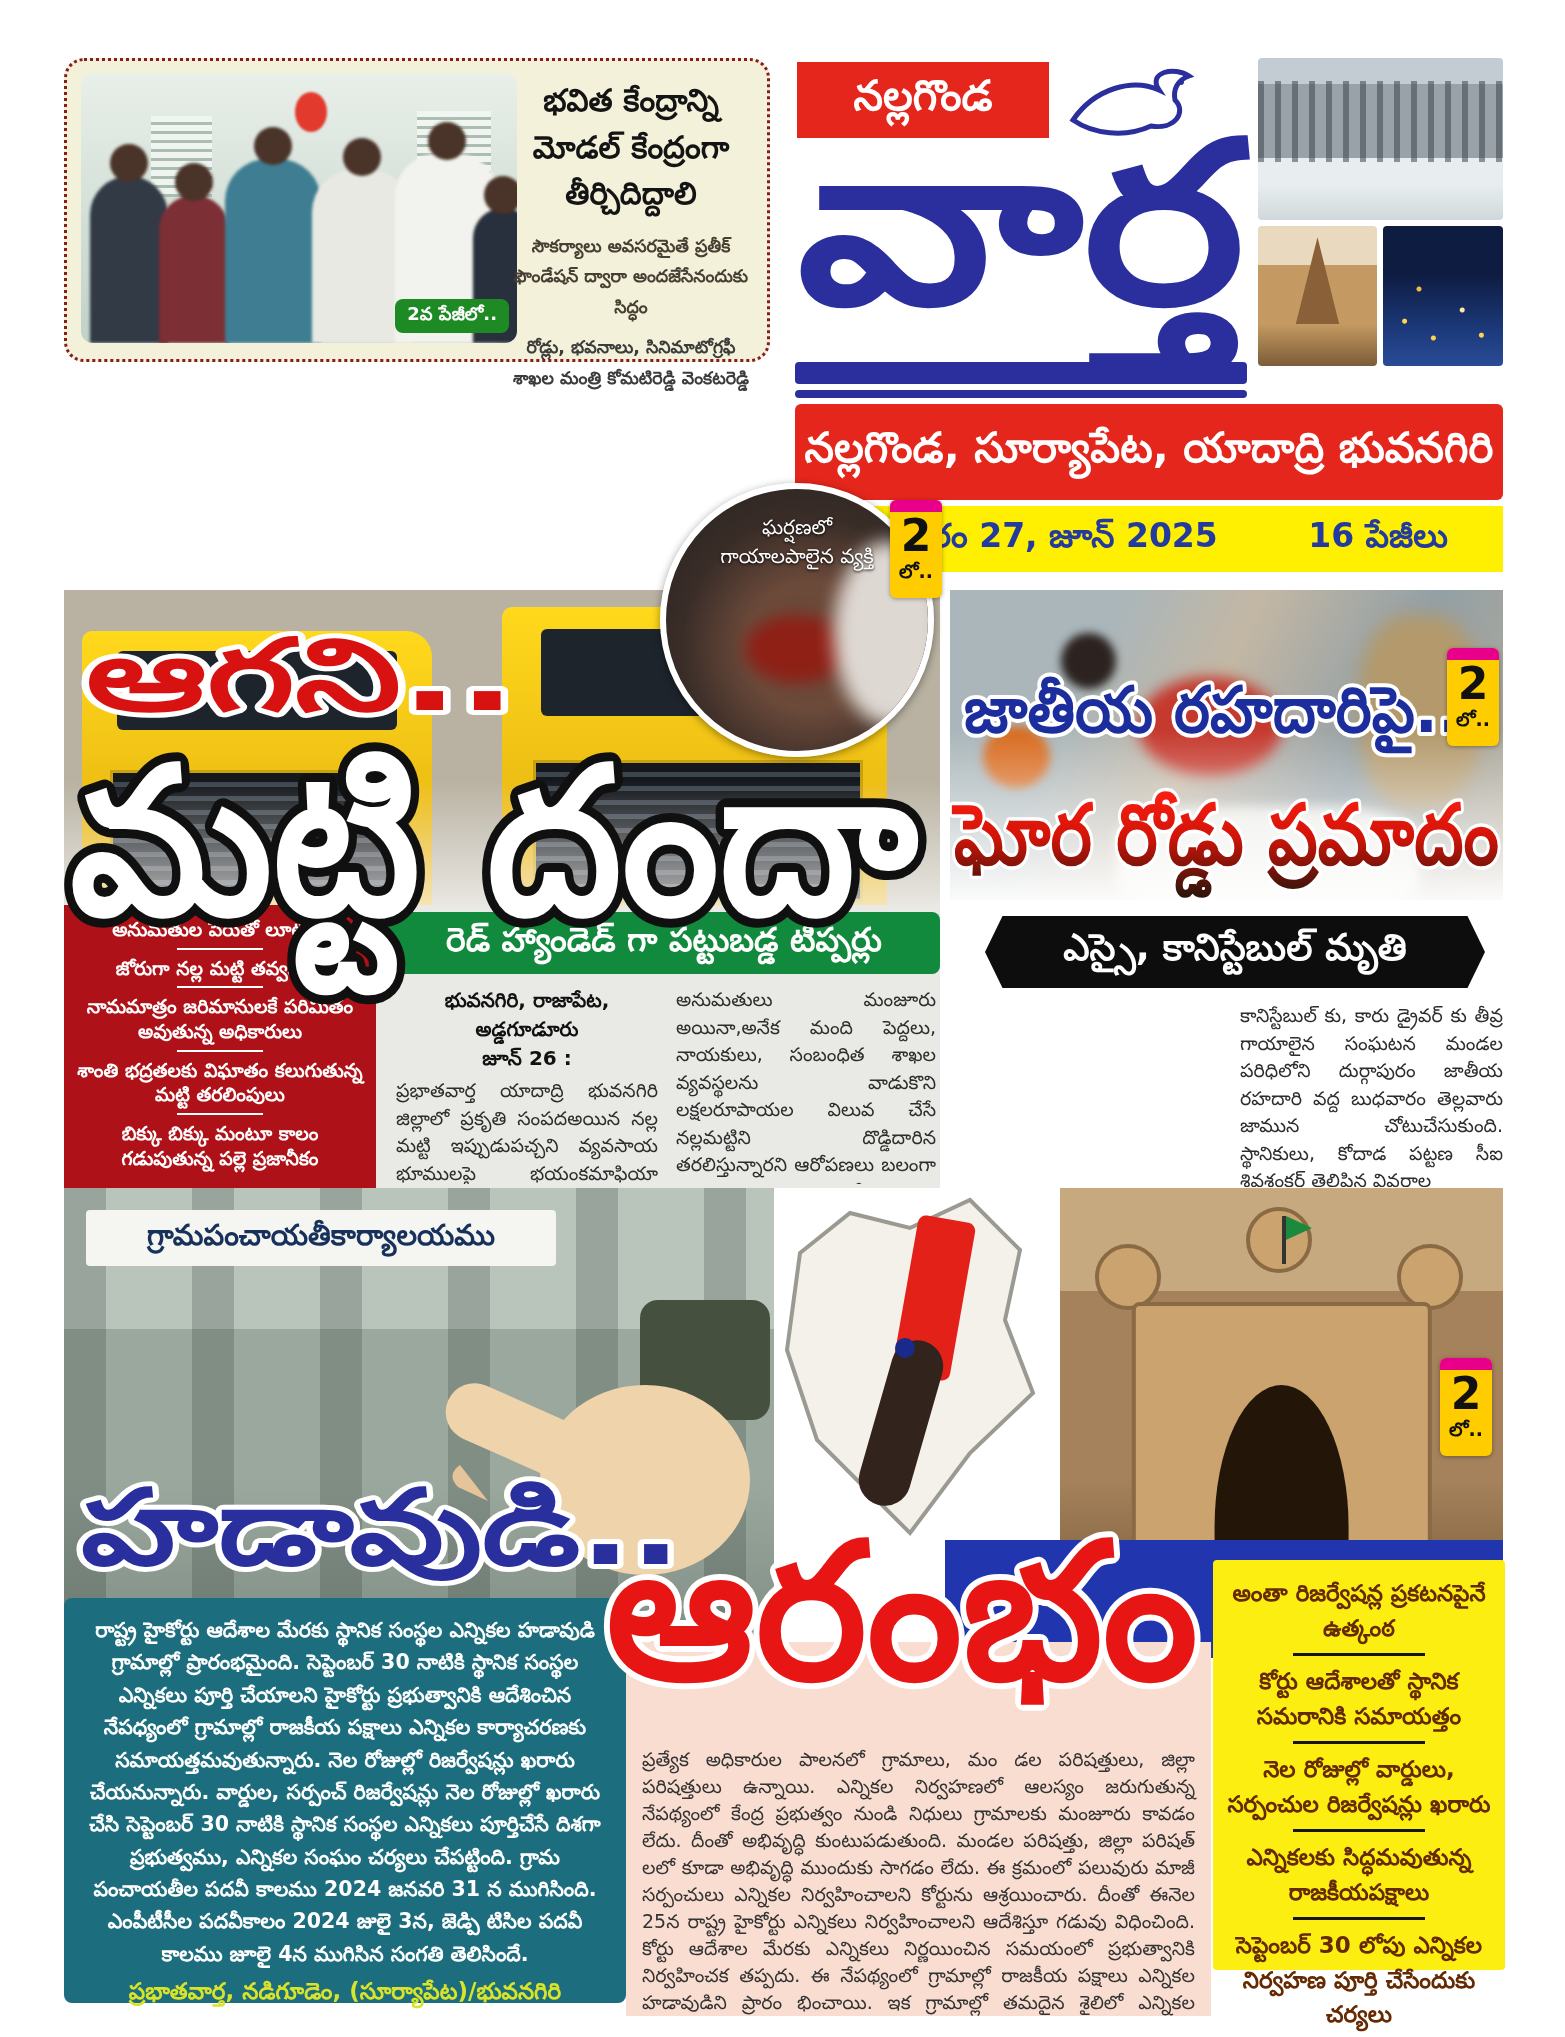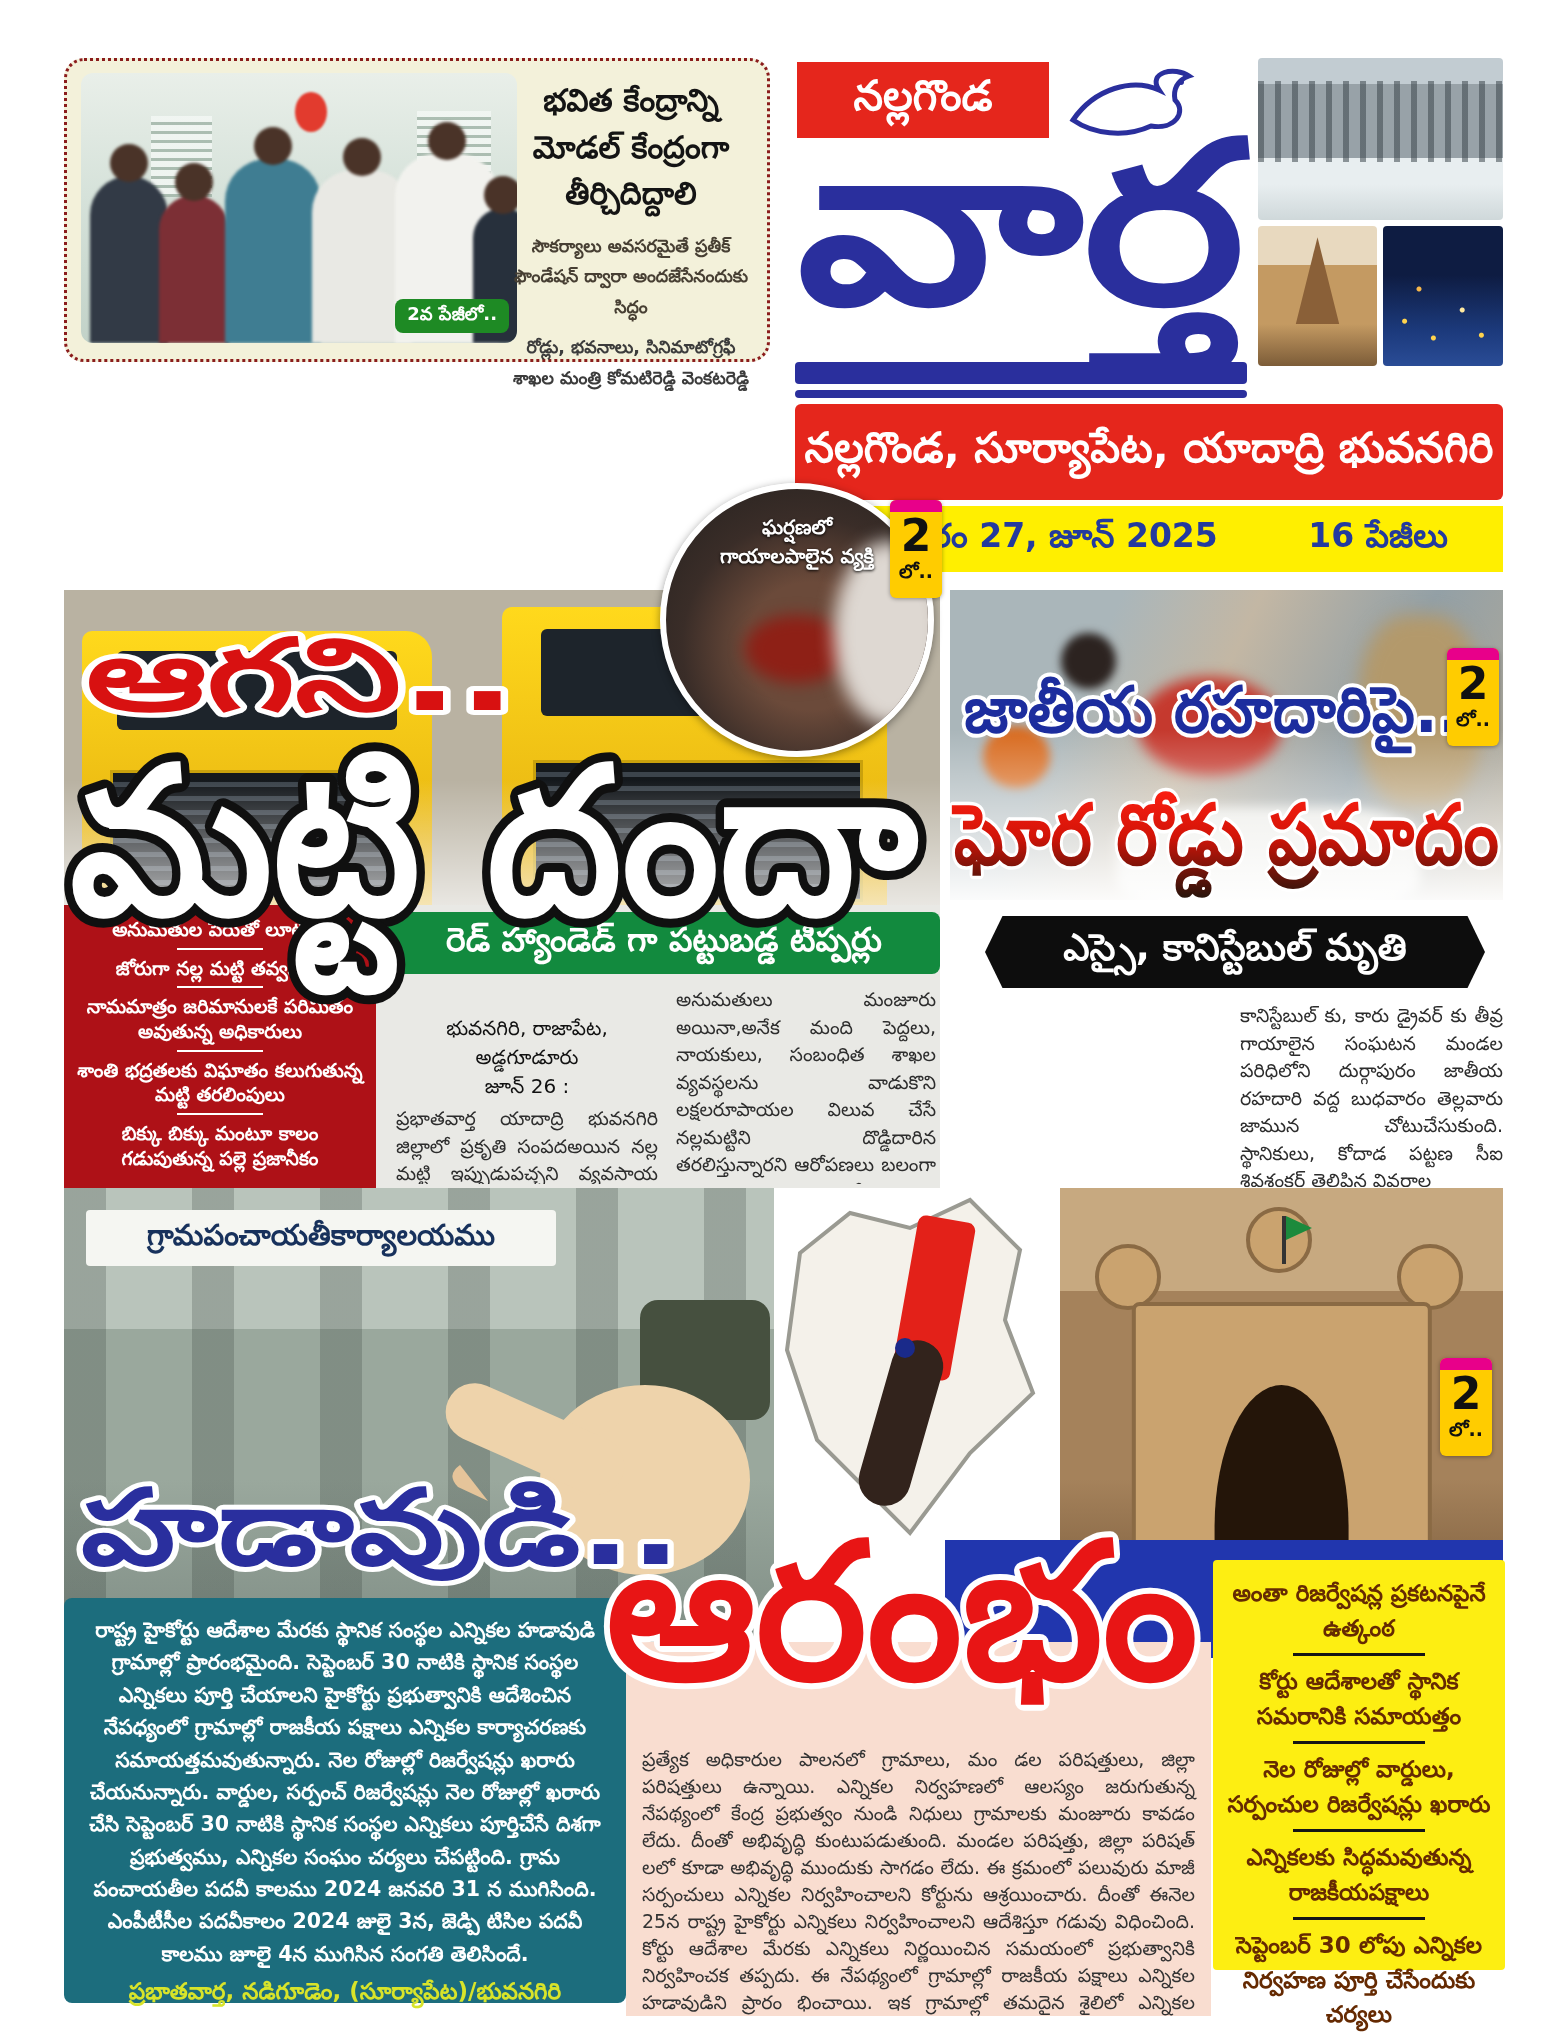--- a/index.html
+++ b/index.html
@@ -58,38 +58,38 @@
   .trucks{left:64px;top:590px;width:876px;height:345px;overflow:hidden;background:#b9b2a2;}
   .cab{position:absolute;background:linear-gradient(180deg,#ffd91c,#e0a90e);border-radius:10px 26px 4px 4px;}
   .glass{position:absolute;top:7%;left:10%;width:80%;height:28%;background:#1d242b;border-radius:6px;}
   .grille{position:absolute;bottom:5%;left:8%;width:84%;height:44%;border:3px solid #c9a10c;
           background:repeating-linear-gradient(180deg,#14181c 0 9px,#3c444c 9px 14px);}
   .trucks .fade{position:absolute;left:0;bottom:0;width:100%;height:45%;
           background:linear-gradient(180deg,transparent,rgba(255,255,255,.85));}
   .inset{left:660px;top:483px;width:262px;height:262px;border-radius:50%;border:6px solid #fff;overflow:hidden;
          background:radial-gradient(circle at 55% 60%,#6b4a3a 0 30%,#3a2d28 60%,#23201e 100%);z-index:8;
          box-shadow:0 2px 8px rgba(0,0,0,.4);}
-  .inset-cap{position:absolute;left:0;top:26px;width:100%;color:#fff;font-size:20px;font-weight:bold;
+  .inset-cap{position:absolute;left:0;top:26px;width:100%;color:#fff;font-size:20px;font-weight:normal;
          text-shadow:0 1px 3px #000;z-index:2;}
   .inset .wound{position:absolute;left:30%;top:48%;width:40%;height:26%;border-radius:50%;background:#8e2016;filter:blur(8px);}
   .inset .sheet{position:absolute;right:-6%;top:20%;width:42%;height:70%;border-radius:50%;background:#ded8d2;filter:blur(9px);}
   .badge2{width:52px;height:98px;background:#ffcc00;border-radius:6px;overflow:hidden;z-index:9;
           box-shadow:0 1px 4px rgba(0,0,0,.35);text-align:center;}
   .badge2 .mg{height:12px;background:#e8008a;}
   .badge2 .n{font-size:44px;font-weight:bold;color:#111;line-height:1.1;}
   .badge2 .s{font-size:19px;font-weight:bold;color:#111;}
   .graybody{left:64px;top:905px;width:876px;height:283px;background:#e9e9e5;}
   .redbox{left:64px;top:905px;width:312px;height:283px;background:#ae1117;z-index:6;box-sizing:border-box;
           padding:12px 10px;color:#fff;}
   .rlist{margin:0;padding:0;list-style:none;font-size:19px;font-weight:bold;line-height:1.3;text-align:center;}
   .rlist li:not(:last-child)::after{content:'';display:block;width:86px;height:2px;background:#fff;margin:6px auto 6px;}
   .greenstrip{left:388px;top:912px;width:552px;height:62px;background:#128a3e;border-radius:8px;color:#fff;
           display:flex;align-items:center;justify-content:center;font-size:33px;font-weight:bold;z-index:6;}
   .bodycol{font-size:19px;line-height:1.45;color:#2d2d2d;overflow:hidden;z-index:6;}
-  .dl-c{font-weight:normal;color:#111;font-size:20px;text-align:center;white-space:pre-line;margin-bottom:4px;margin-top:28px;}
+  .dl-c{font-weight:bold;color:#111;font-size:20px;text-align:center;white-space:pre-line;margin-bottom:4px;}
   .dl-i{font-weight:bold;color:#111;}
   .hl-left{left:62px;top:685px;z-index:7;}
   .kick-left{left:78px;top:598px;z-index:7;}
 
   
   .rescue{left:950px;top:590px;width:553px;height:310px;overflow:hidden;
           background:linear-gradient(115deg,#aab6ba 0 25%,#c3b7a4 45%,#93a0a6 70%,#b7ab96 100%);}
   .blob{position:absolute;border-radius:50%;}
   .rescue .fade{position:absolute;left:0;bottom:0;width:100%;height:55%;
           background:linear-gradient(180deg,transparent,rgba(255,255,255,.95));}

